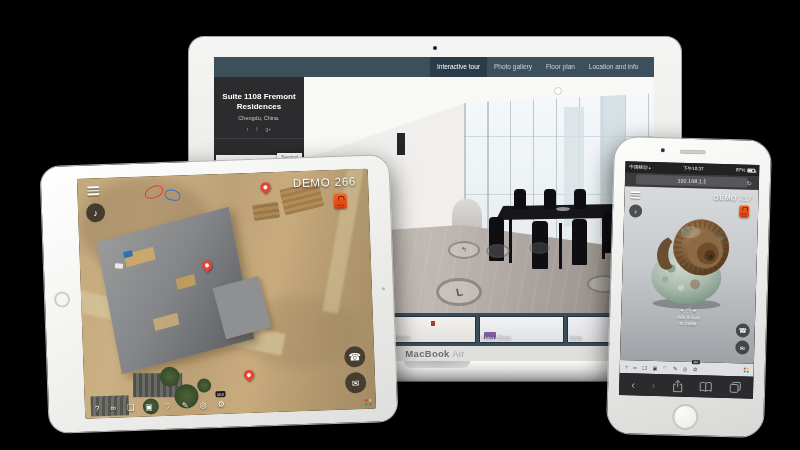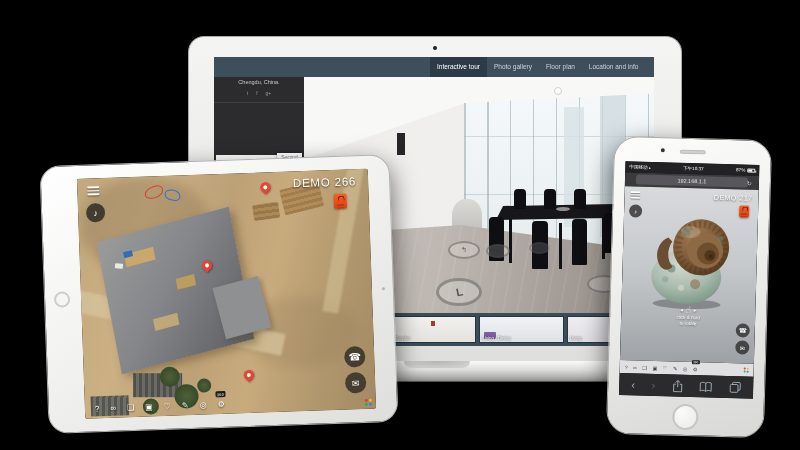--- a/index.html
+++ b/index.html
@@ -216,20 +216,21 @@
       <div class="abs mb-cam"></div>
       <div class="abs mb-screen">
         <div class="mb-nav">
           <span class="tab active">Interactive tour</span>
           <span class="tab">Photo gallery</span>
           <span class="tab">Floor plan</span>
           <span class="tab">Location and info</span>
         </div>
         <div class="mb-body">
           <div class="mb-side">
+            <div class="side-title">Suite 1108 Fremont Residences</div>
             <div class="side-sub">Chengdu, China.</div>
             <div class="side-social">
               <span>t</span>
               <span>f</span>
               <span>g+</span>
             </div>
             <div class="side-div"></div>
             <div class="floorplan">
               <div class="abs fp-a"></div>
               <div class="abs fp-b"></div>
@@ -295,20 +296,23 @@
           <div class="thumb t4">
               <div class="abs acc"></div>
               <span class="tlabel">Living / Dining</span>
             </div>
           <div class="thumb t5">
               <div class="abs acc"></div>
               <span class="tlabel">Living</span>
             </div>
         </div>
       </div>
+      <div class="mb-label">
+        <span class="b1">MacBook</span> <span class="b2">Air</span>
+      </div>
     </div>
     <div class="mb-base">
       <div class="abs mb-notch"></div>
     </div>
   </div>
 
   <div class="ipad">
     <div class="abs ipad-home"></div>
     <div class="abs ipad-cam"></div>
     <div class="abs ipad-screen">

